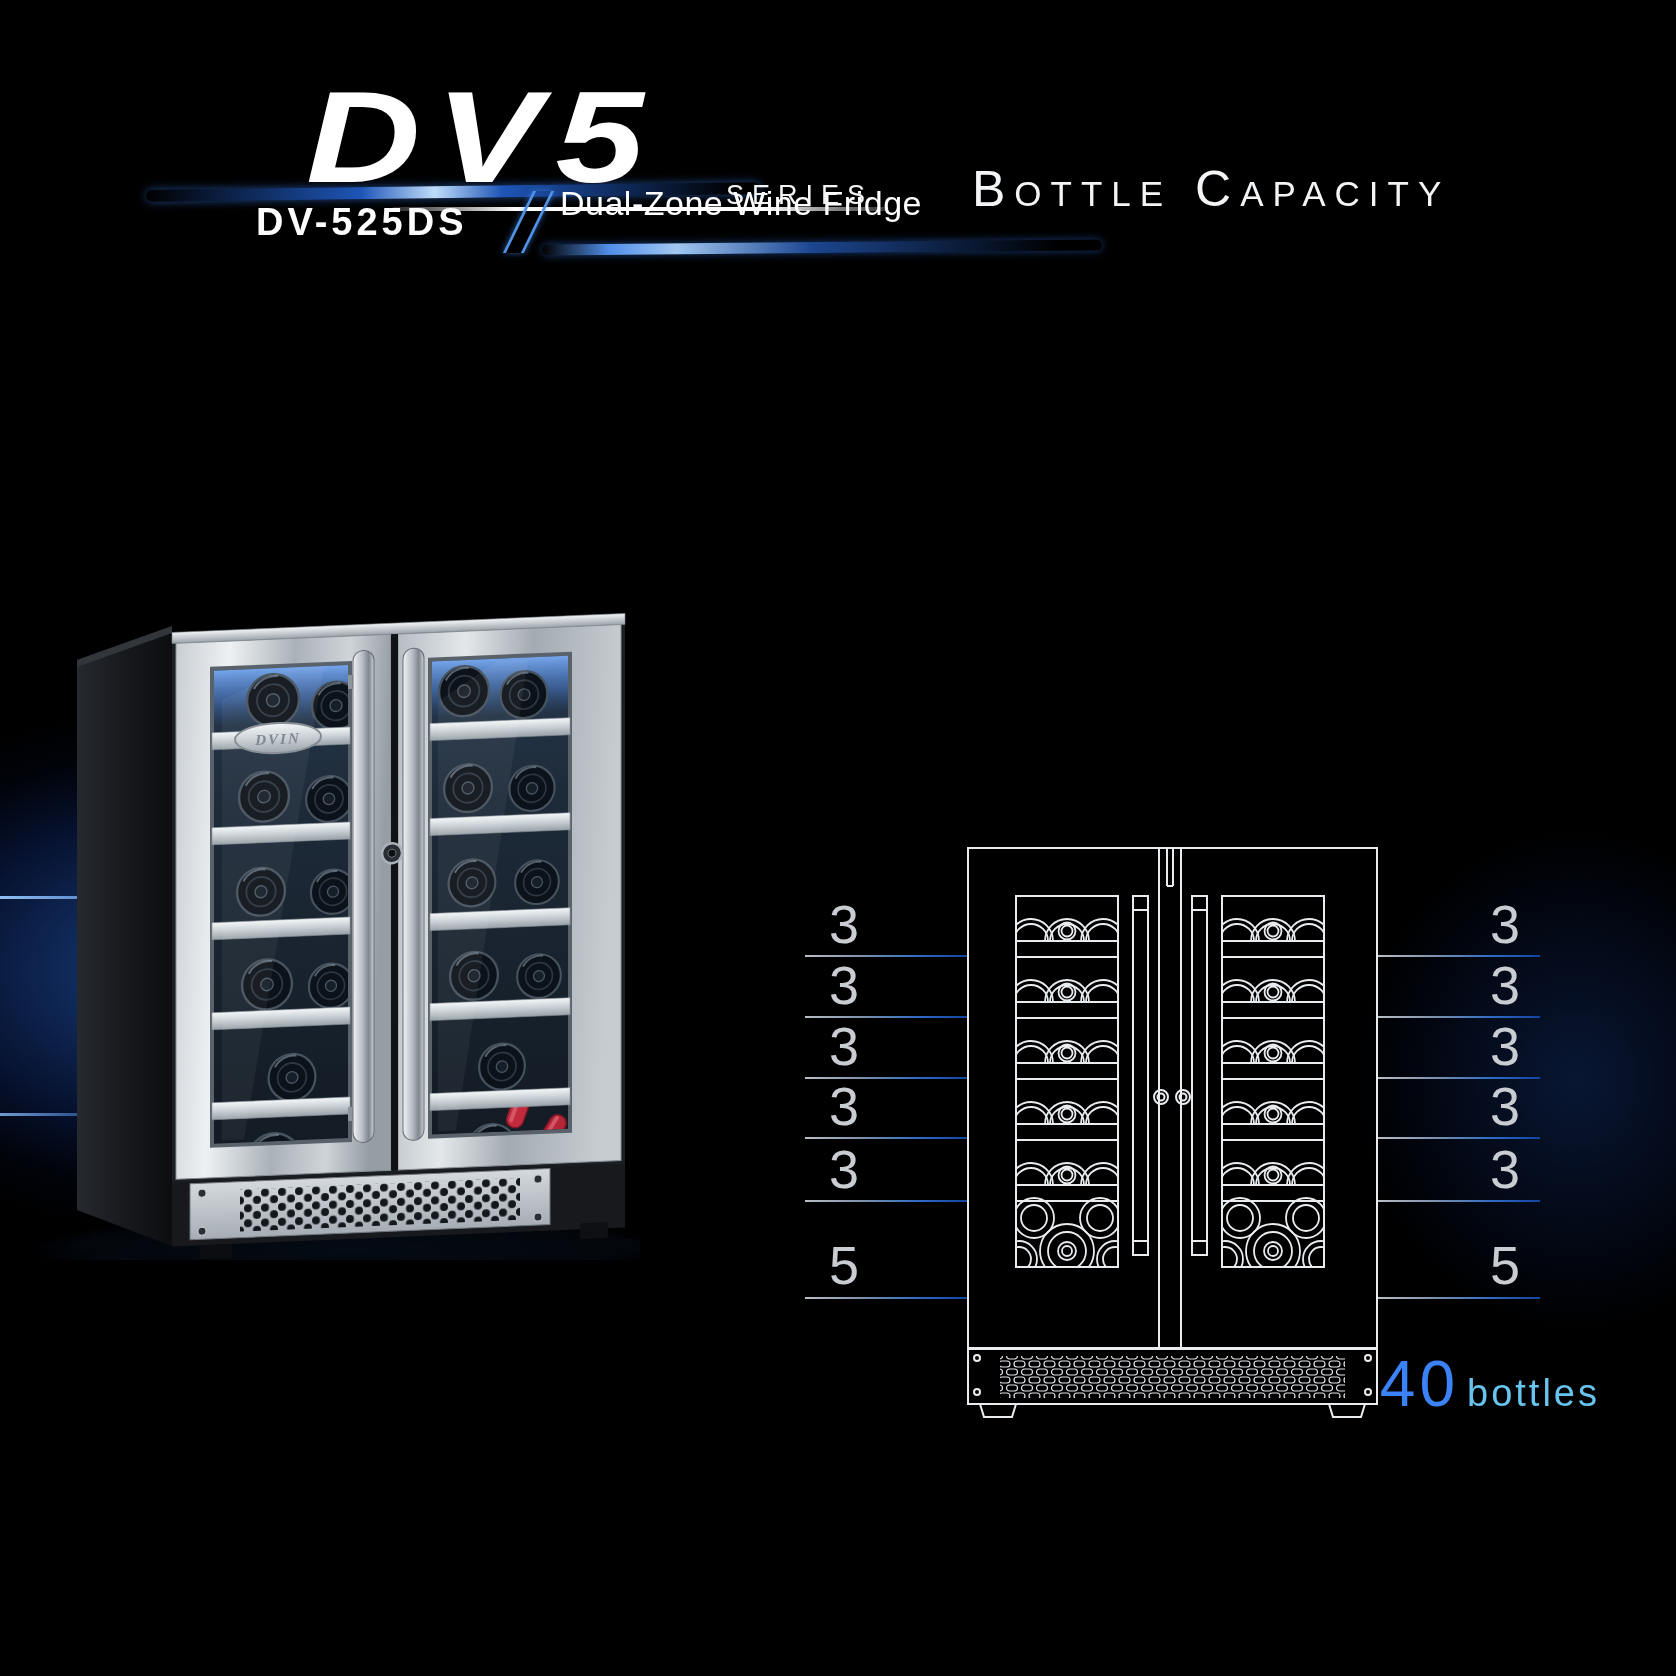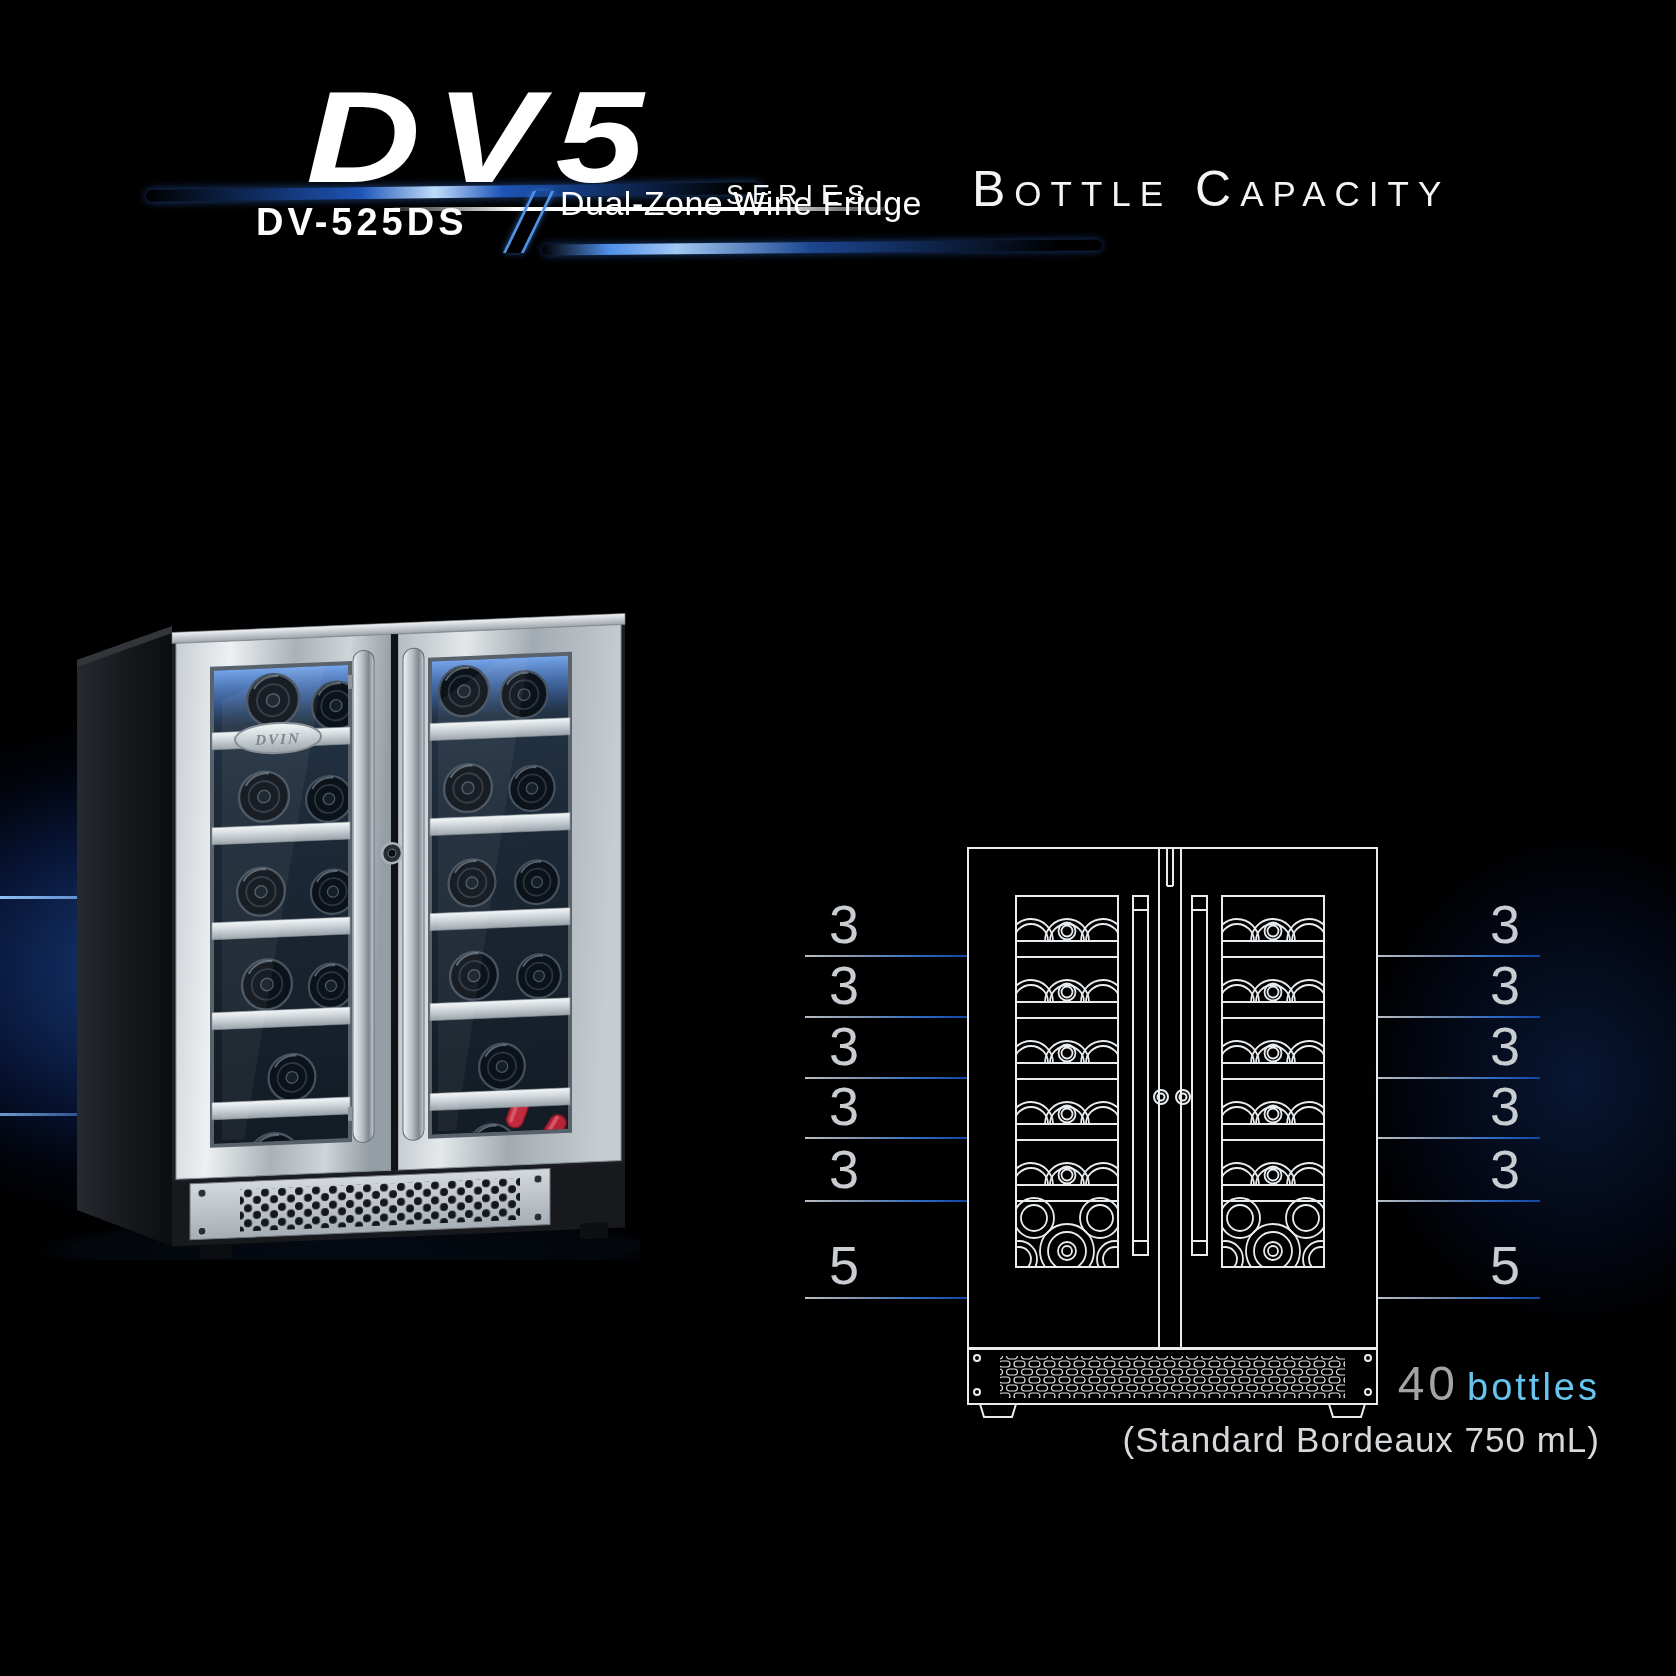--- a/index.html
+++ b/index.html
@@ -44,21 +44,21 @@
     background:linear-gradient(to right,#b9bec4,#7d92ad 35%,#2f6cc4 70%,#1244a0 100%);}
   .cap-num{font-size:54px;color:#c9cdd2;line-height:58px;}
   .cap-num-left{left:805px;width:162px;text-align:left;padding-left:24px;box-sizing:border-box;}
   .cap-num-right{left:1378px;width:162px;text-align:right;padding-right:20px;box-sizing:border-box;}
   .line-left{left:805px;}
   .line-right{left:1378px;}
 
   
   .total-wrap{top:1350px;right:76px;text-align:right;}
   .total-line{display:flex;align-items:baseline;justify-content:flex-end;}
-  .total-number{font-size:48px;color:#a3a3a3;letter-spacing:4px;line-height:68px;margin-left:44px;}
+  .total-number{font-size:64px;color:#3b82f6;letter-spacing:4px;line-height:68px;margin-left:44px;}
   .total-unit{font-size:38px;color:#66c4ee;letter-spacing:3px;margin-left:8px;}
   .total-note{font-size:35px;color:#d6d9dc;letter-spacing:1px;margin-top:2px;}
 </style>
 </head>
 <body>
 
 <div class="abs glow-left"></div>
 <div class="abs glow-right"></div>
 <div class="abs streak-a"></div>
 <div class="abs streak-b"></div>
@@ -370,14 +370,13 @@
 <div class="abs cap-num cap-num-right" style="top:1140px;">3</div>
 <div class="abs cap-row-line line-right" style="top:1200px;"></div>
 <div class="abs cap-num cap-num-right" style="top:1236px;">5</div>
 <div class="abs cap-row-line line-right" style="top:1297px;"></div>
 
 <div class="abs total-wrap">
   <div class="total-line">
     <span class="total-number">40</span>
     <span class="total-unit">bottles</span>
   </div>
-  <div class="total-note">(Standard Bordeaux 750 mL)</div>
 </div>
 
 </body></html>

